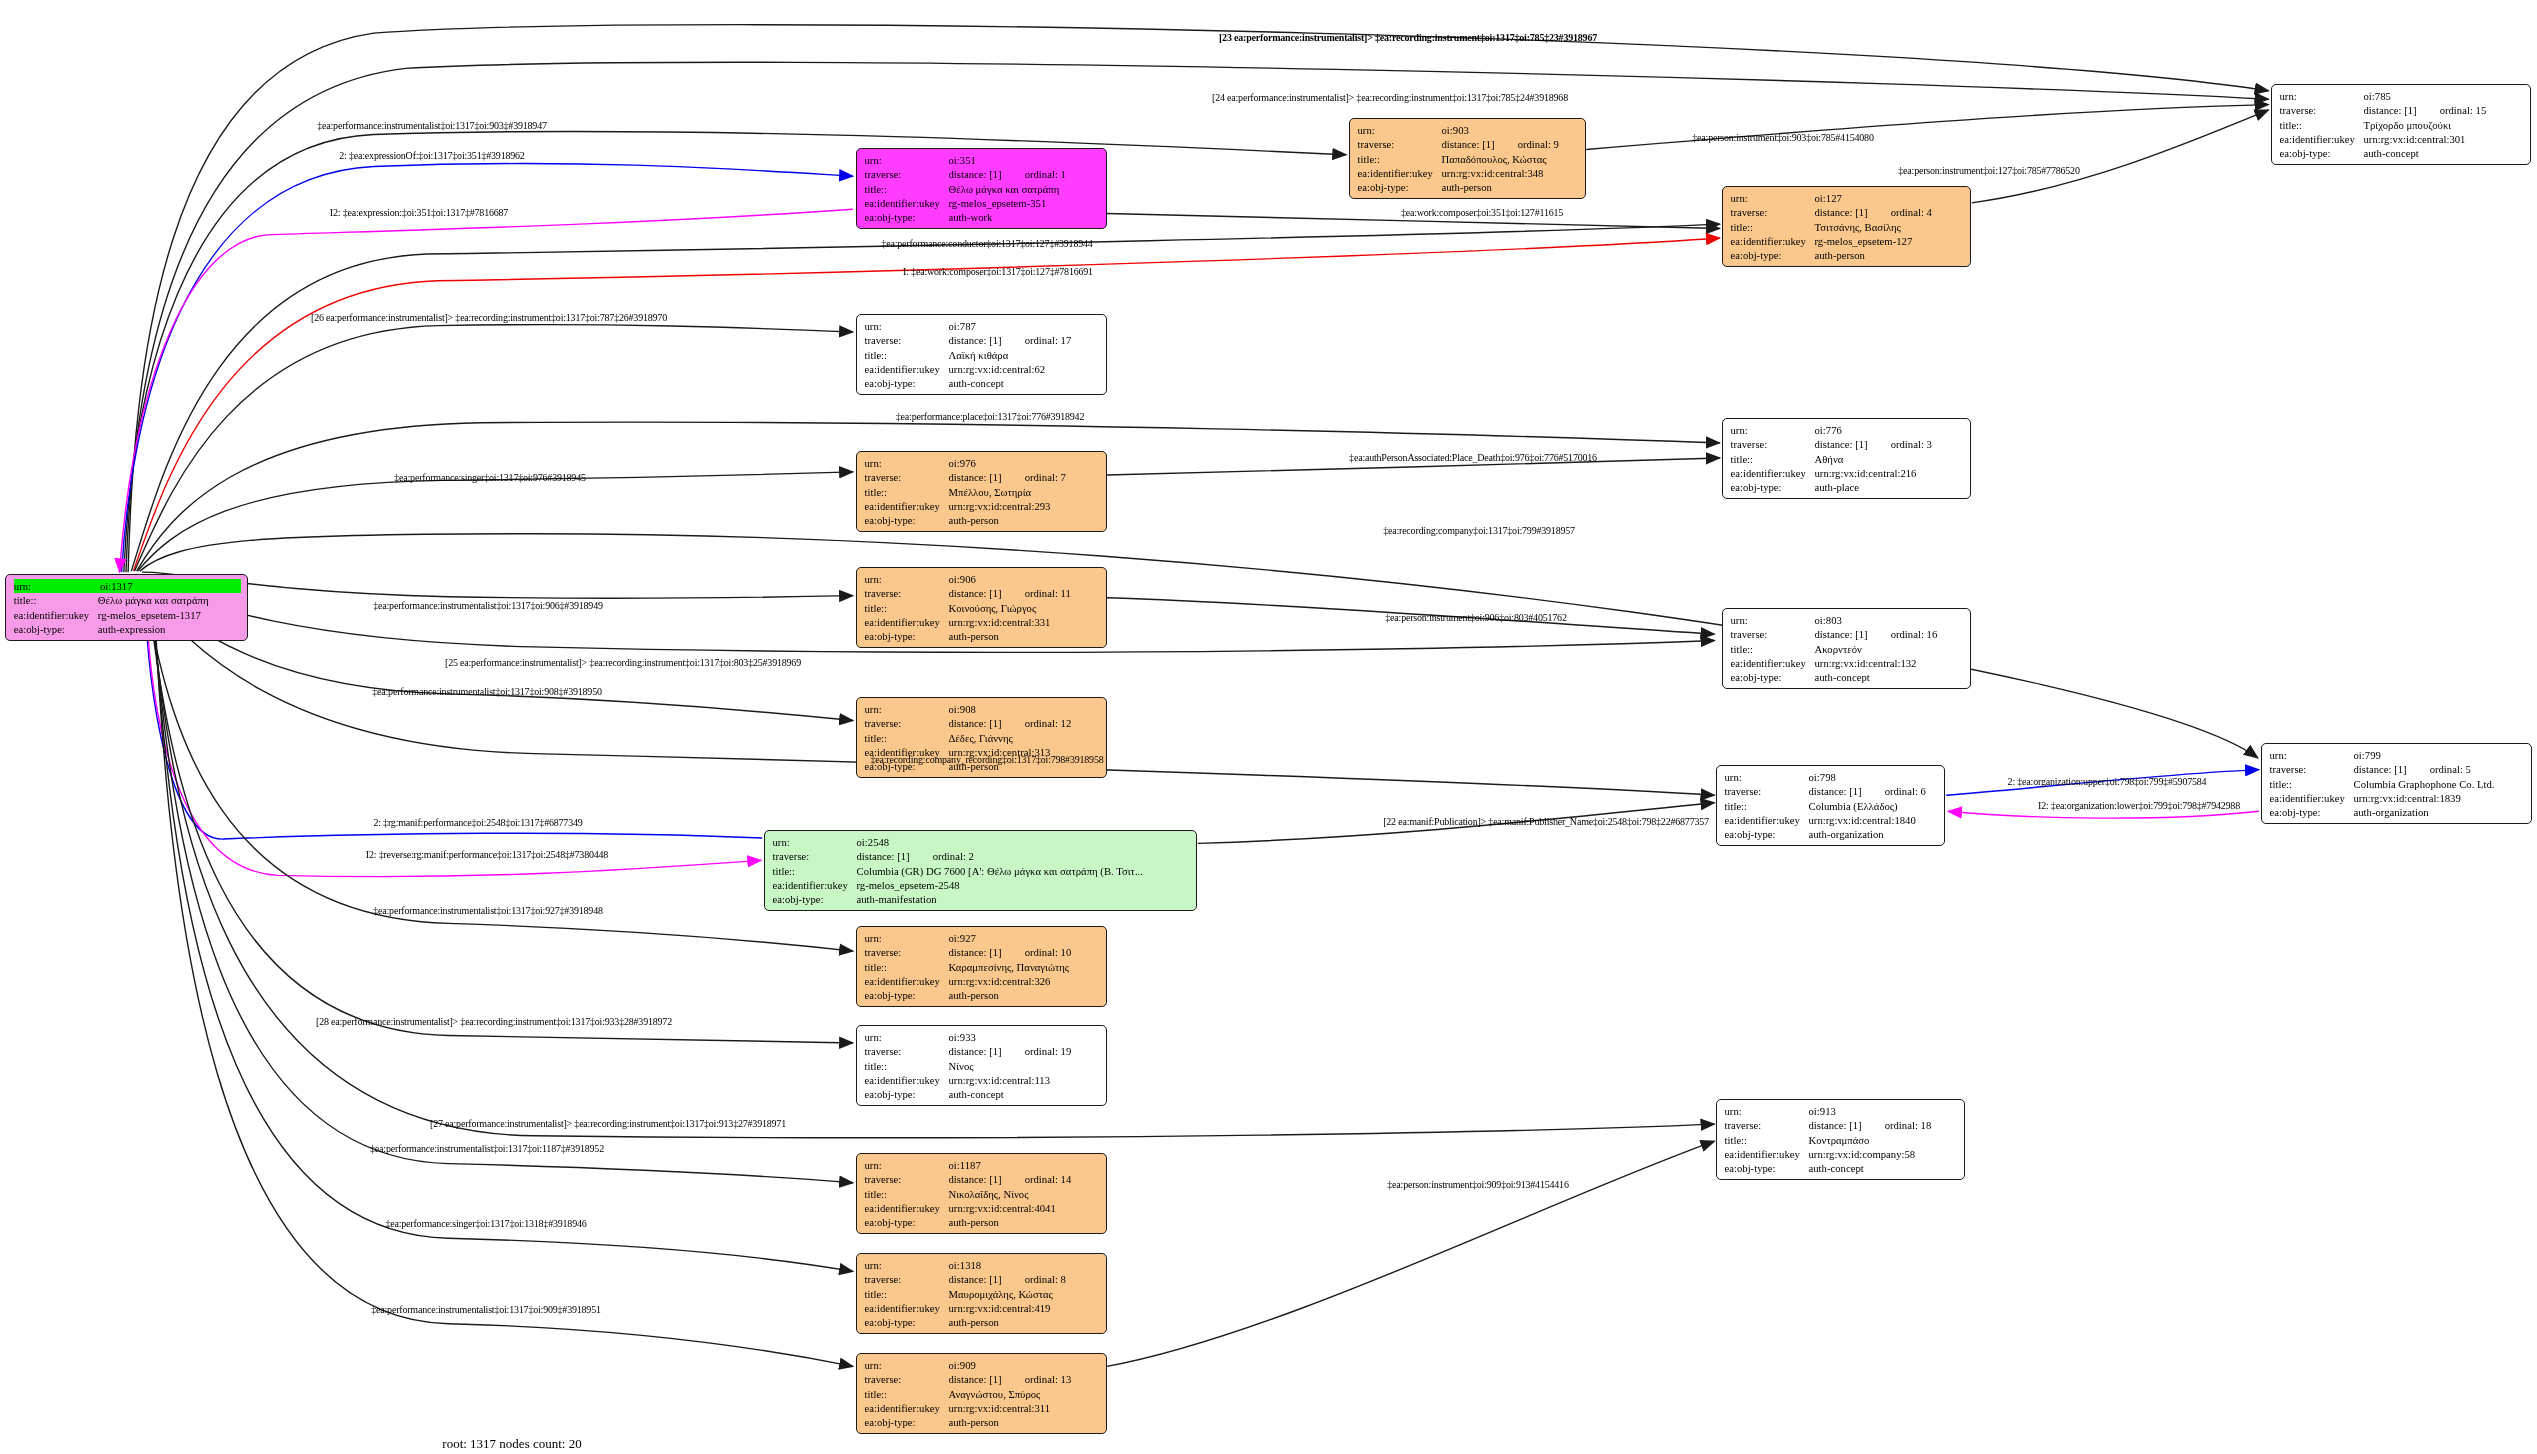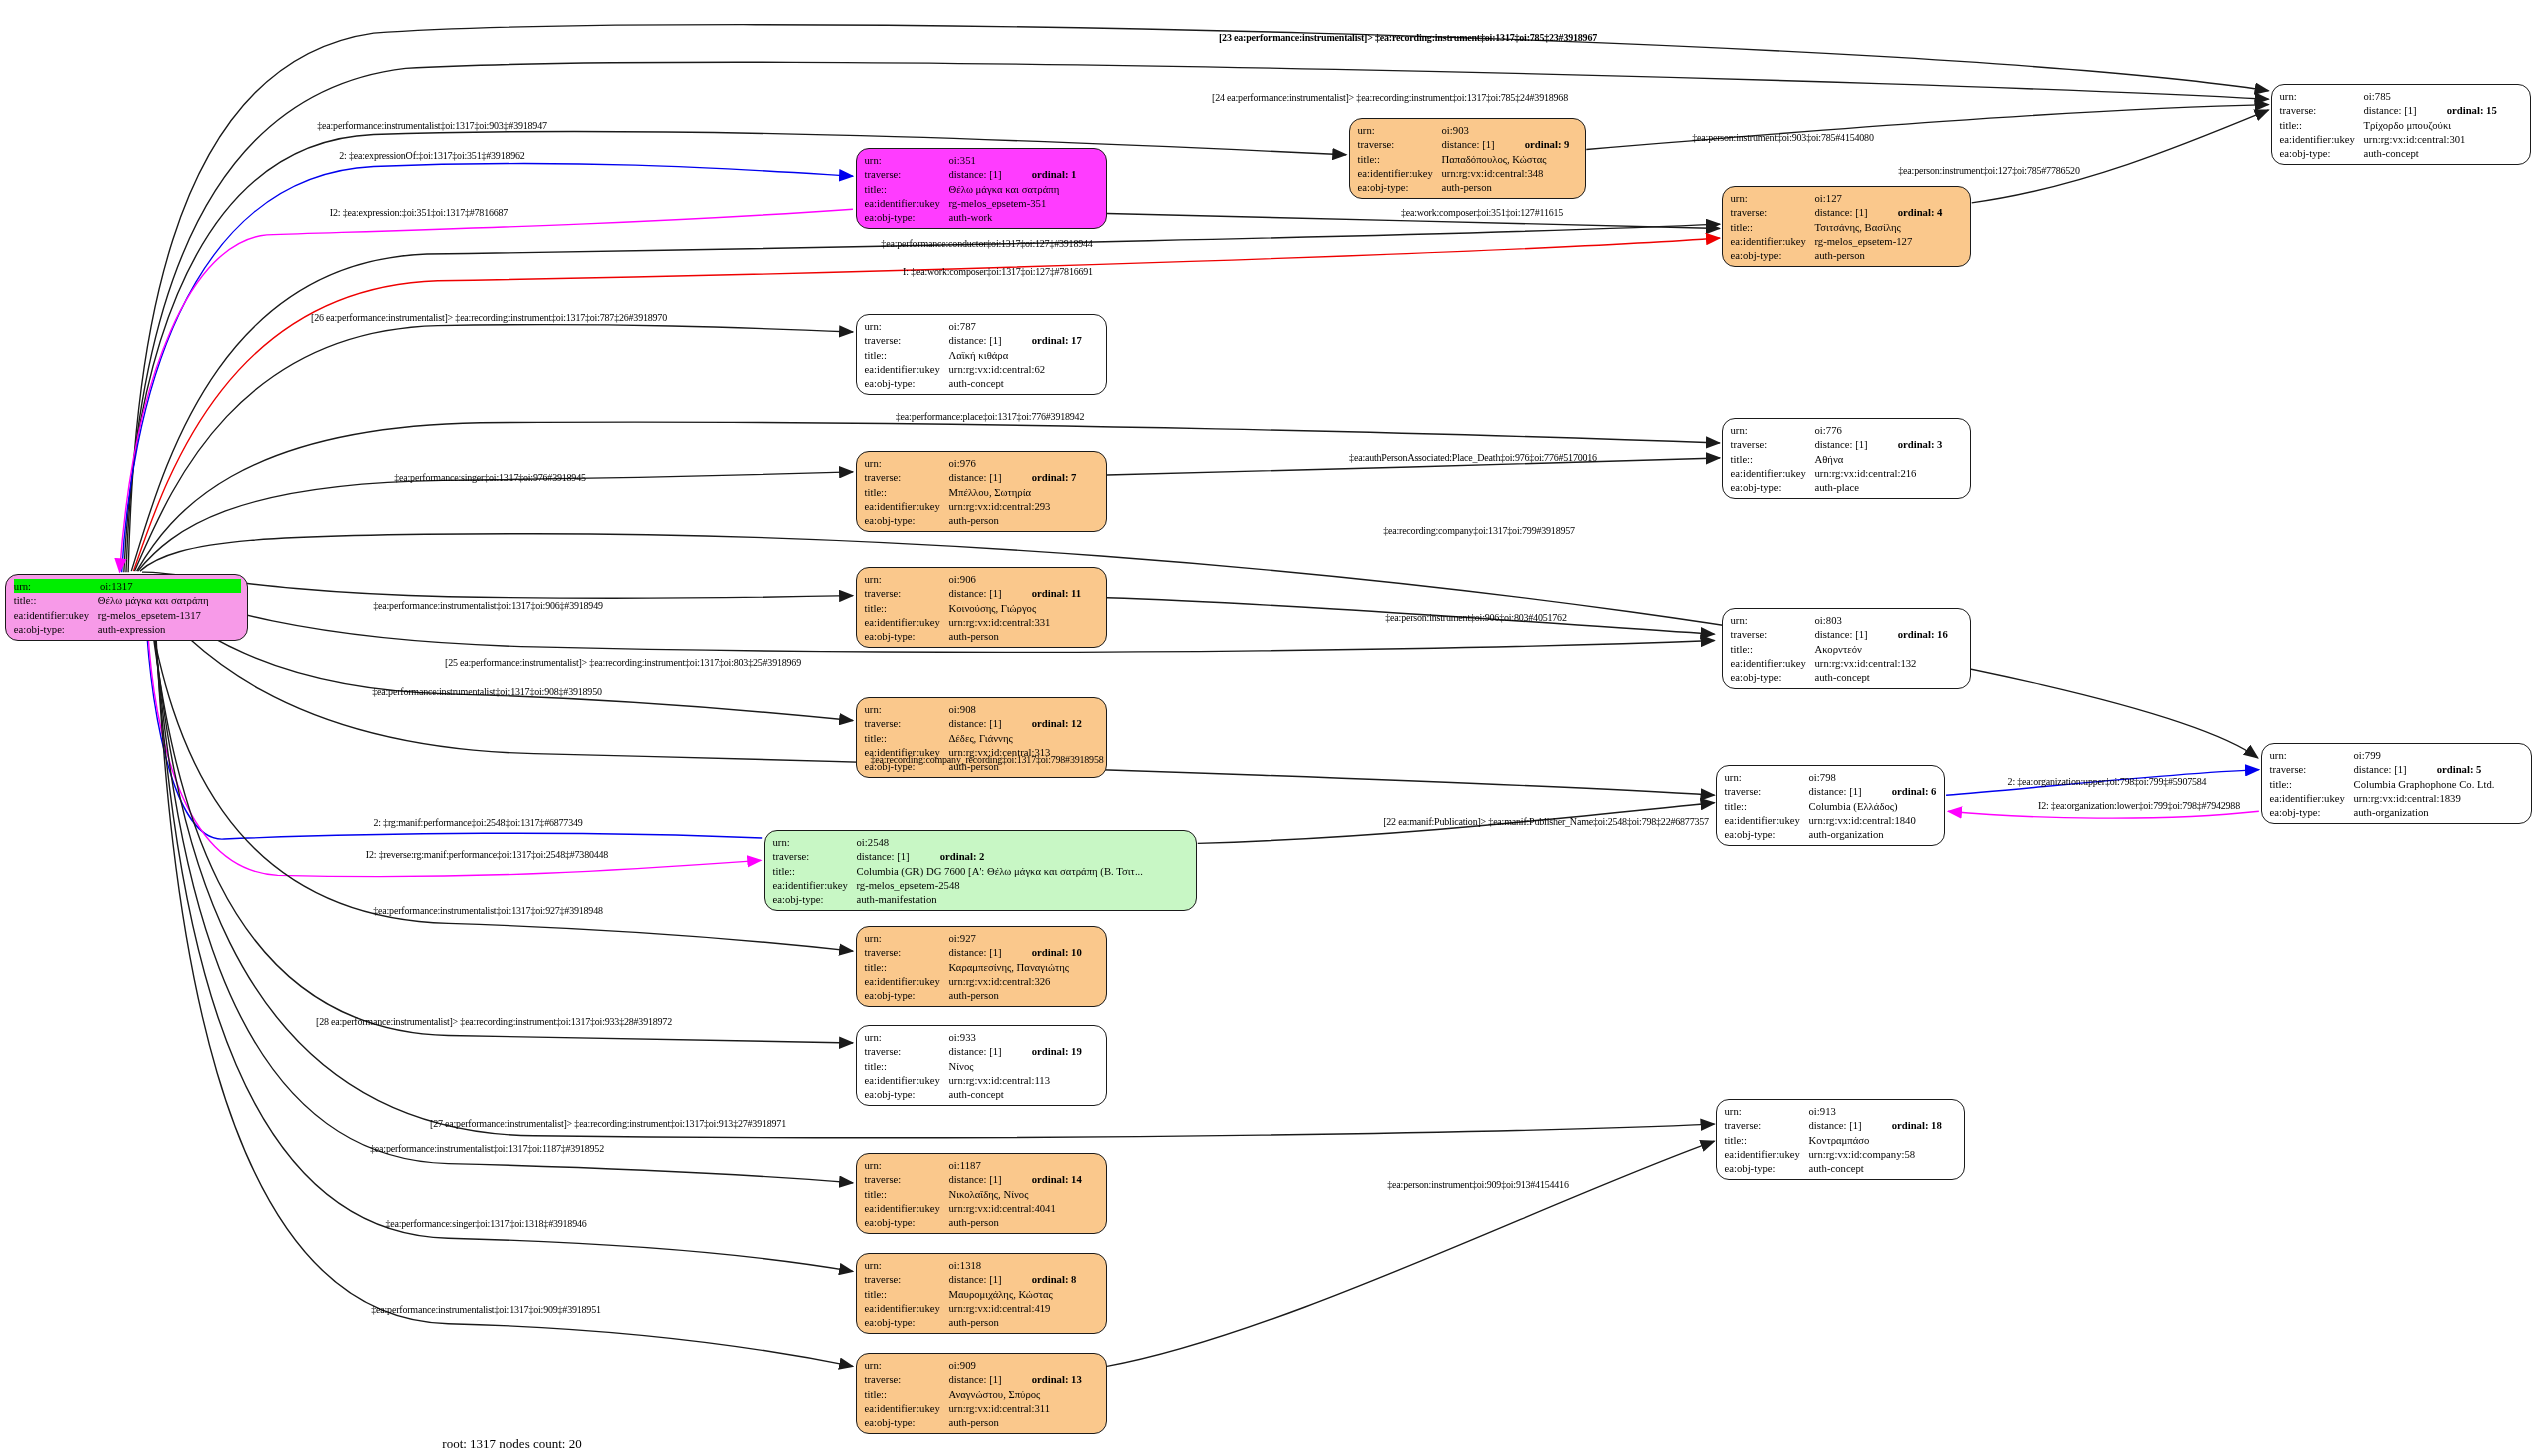--- a/index.html
+++ b/index.html
@@ -20,21 +20,21 @@
     left: 0;
     top: 0;
     width: 2538px;
     height: 1455px;
     pointer-events: none;
   }
   .node {
     position: absolute;
     box-sizing: border-box;
     border: 1.1px solid #1a1a1a;
-    border-radius: 13px;
+    border-radius: 5px;
     background: #ffffff;
     padding: 4.3px 6.4px 4.3px 7.5px;
     font-size: 10.7px;
     line-height: 1.32;
     color: #000000;
   }
   .node.orange  { background: #fac88c; }
   .node.magenta { background: #ff3cff; }
   .node.pink    { background: #f79ae8; }
   .node.green   { background: #c8f7c5; }
@@ -45,21 +45,21 @@
     white-space: nowrap;
   }
   .k {
     flex: 0 0 auto;
     width: 84px;
   }
   .v {
     flex: 1 1 auto;
     white-space: nowrap;
   }
-  .v .ord { padding-left: 30px; font-weight: bold; }
+  .v .ord { padding-left: 23px; }
 
   
   .node .row.hl .k,
   .node .row.hl .v {
     background: #00ee00;
   }
   .node .row.hl .k { padding-right: 2.1px; }
 
   .edge-label {
     position: absolute;

